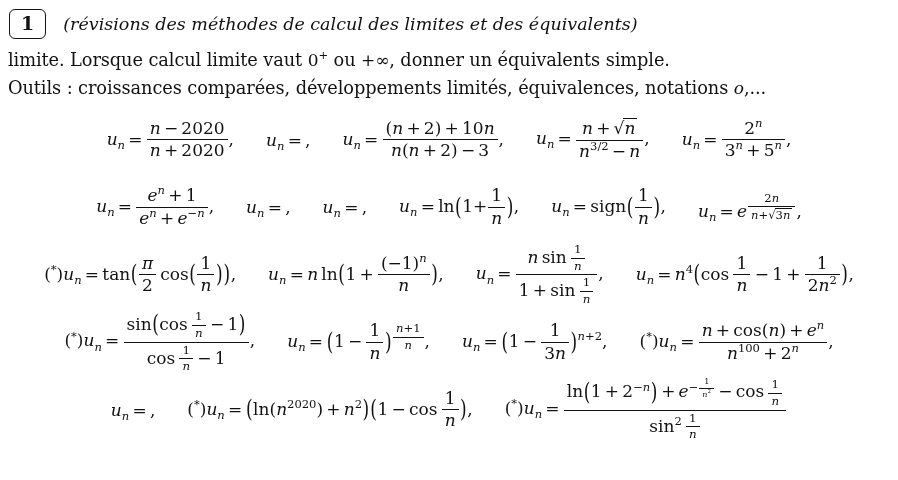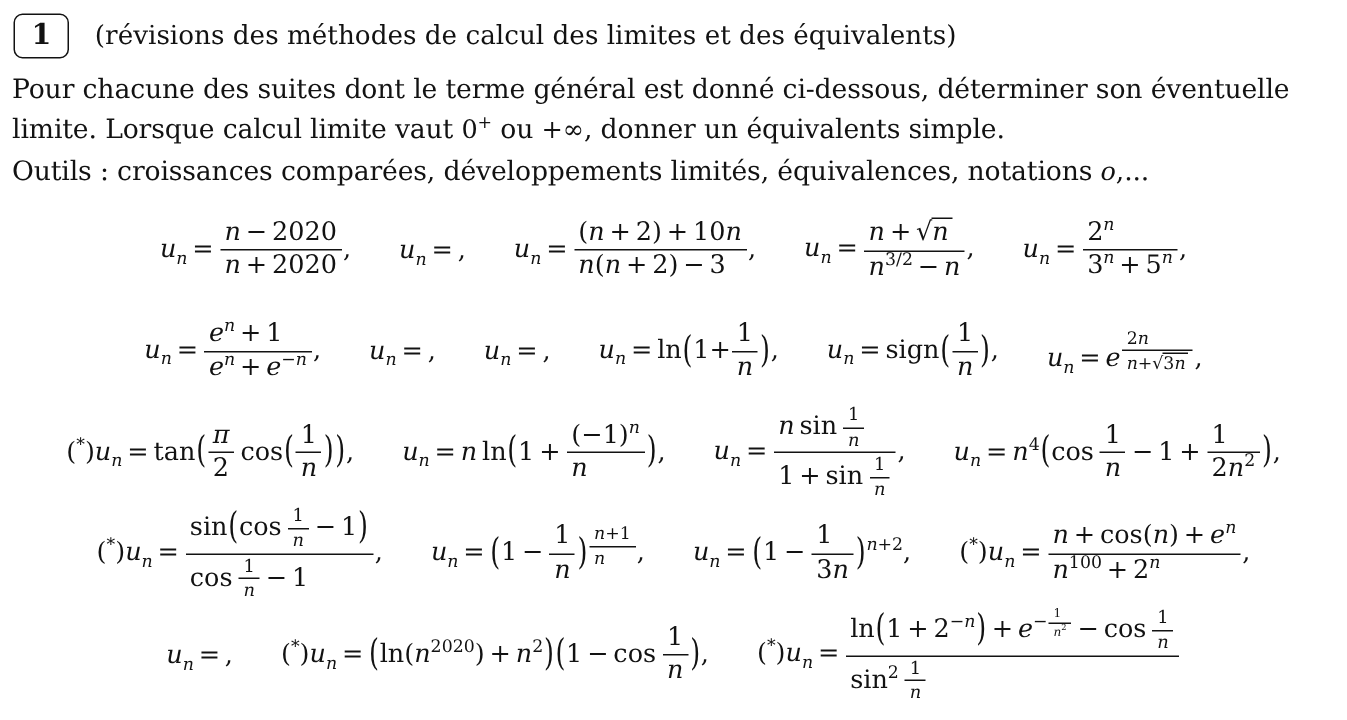--- a/index.html
+++ b/index.html
@@ -11,41 +11,41 @@
   }
   .page { width:898px; height:480px; padding:5px 8px 0 8px; }
 
   
   .hdr { display:flex; align-items:center; gap:17px; margin:3px 0 6px 1px; height:32px; }
   .numbox {
     border:1.6px solid #121212; border-radius:6px;
     padding:1px 11px 2px 11px;
     font-weight:bold; font-size:19px; line-height:25px;
   }
-  .title { font-size:17.5px; }
+  .title { font-style:italic; font-size:17.5px; }
 
   
   .pline { font-size:17.8px; line-height:27px; white-space:nowrap; letter-spacing:-0.1px; }
 
   
   .rows { margin-top:4px; }
   .frow {
     display:flex; justify-content:center; align-items:center;
     gap:32px; height:67.5px; white-space:nowrap;
   }
 
   
   .math { font-size:17px; }
   .math i, .pline i { font-style:italic; }
   .rm, .rm i { font-style:normal; }
   sup { font-size:68%; vertical-align:super; line-height:0; }
   sub { font-size:68%; vertical-align:sub; line-height:0; }
   .frac {
     display:inline-block; vertical-align:middle;
-    text-align:left; line-height:1.15; padding:0 1px;
+    text-align:center; line-height:1.15; padding:0 1px;
   }
   .num { display:block; border-bottom:1.1px solid #121212; padding:0 3px 1px 3px; }
   .den { display:block; padding:1px 3px 0 3px; }
   .frac .frac { font-size:70%; }
   .sqrt { display:inline-block; white-space:nowrap; }
   .rad { display:inline-block; }
   .rd  { display:inline-block; border-top:1.1px solid #121212; padding:0 2px 0 1px; margin-left:-1px; }
   .bp  { display:inline-block; transform:scaleY(1.45); transform-origin:50% 52%; padding:0 0.5px; }
   .sp  { display:inline-block; width:0.19em; }
 </style>
@@ -54,21 +54,20 @@
 
 <div class="page">
   <div class="hdr">
     <span class="numbox">
       <span>1</span>
     </span>
     <span class="title">(révisions des méthodes de calcul des limites et des équivalents)</span>
   </div>
 
   <div>
-      <div class="pline"><span>Pour chacune des suites dont le terme général est donné ci-dessous, déterminer son éventuelle</span></div>
       <div class="pline"><span>limite. Lorsque calcul limite vaut </span><span class="math">0<sup>+</sup></span><span> ou </span><span class="math">+∞</span><span>, donner un équivalents simple.</span></div>
       <div class="pline"><span>Outils : croissances comparées, développements limités, équivalences, notations </span><span class="math"><i>o</i></span><span>,...</span></div>
     </div>
 
   <div class="rows">
       <div class="frow">
         <span class="math"><i>u</i><sub><i>n</i></sub><span class="sp"></span>=<span class="sp"></span><span class="frac"><span class="num"><i>n</i><span class="sp"></span>−<span class="sp"></span>2020</span><span class="den"><i>n</i><span class="sp"></span>+<span class="sp"></span>2020</span></span>,</span>
         <span class="math"><i>u</i><sub><i>n</i></sub><span class="sp"></span>=<span class="sp"></span>,</span>
         <span class="math"><i>u</i><sub><i>n</i></sub><span class="sp"></span>=<span class="sp"></span><span class="frac"><span class="num">(<i>n</i><span class="sp"></span>+<span class="sp"></span>2)<span class="sp"></span>+<span class="sp"></span>10<i>n</i></span><span class="den"><i>n</i>(<i>n</i><span class="sp"></span>+<span class="sp"></span>2)<span class="sp"></span>−<span class="sp"></span>3</span></span>,</span>
         <span class="math"><i>u</i><sub><i>n</i></sub><span class="sp"></span>=<span class="sp"></span><span class="frac"><span class="num"><i>n</i><span class="sp"></span>+<span class="sp"></span><span class="sqrt"><span class="rad">√</span><span class="rd"><i>n</i></span></span></span><span class="den"><i>n</i><sup>3/2</sup><span class="sp"></span>−<span class="sp"></span><i>n</i></span></span>,</span>

